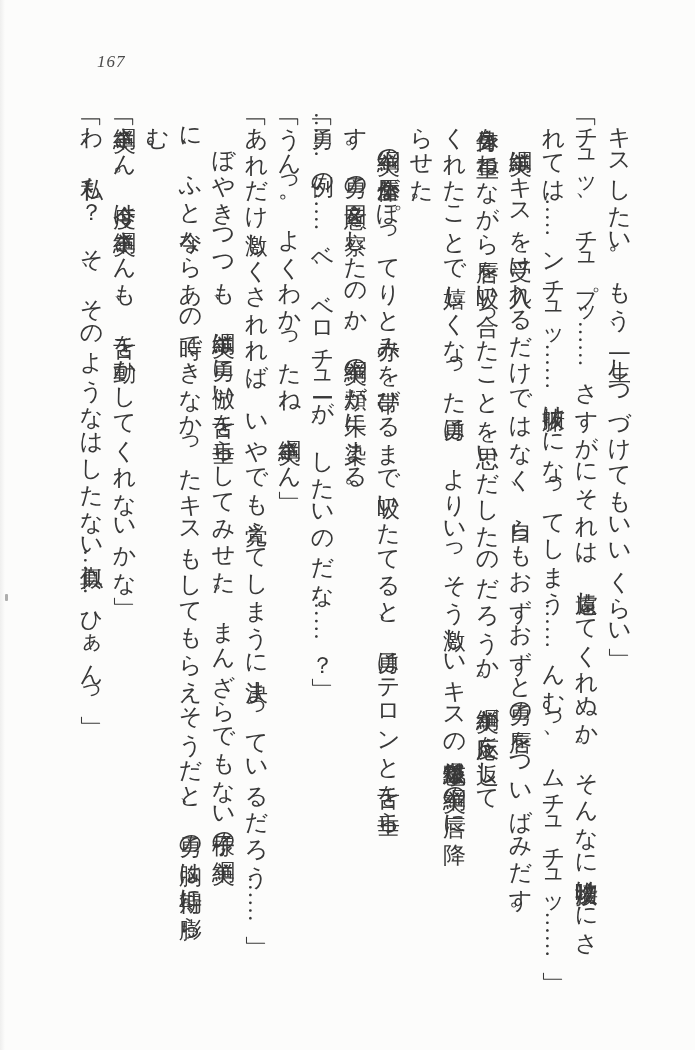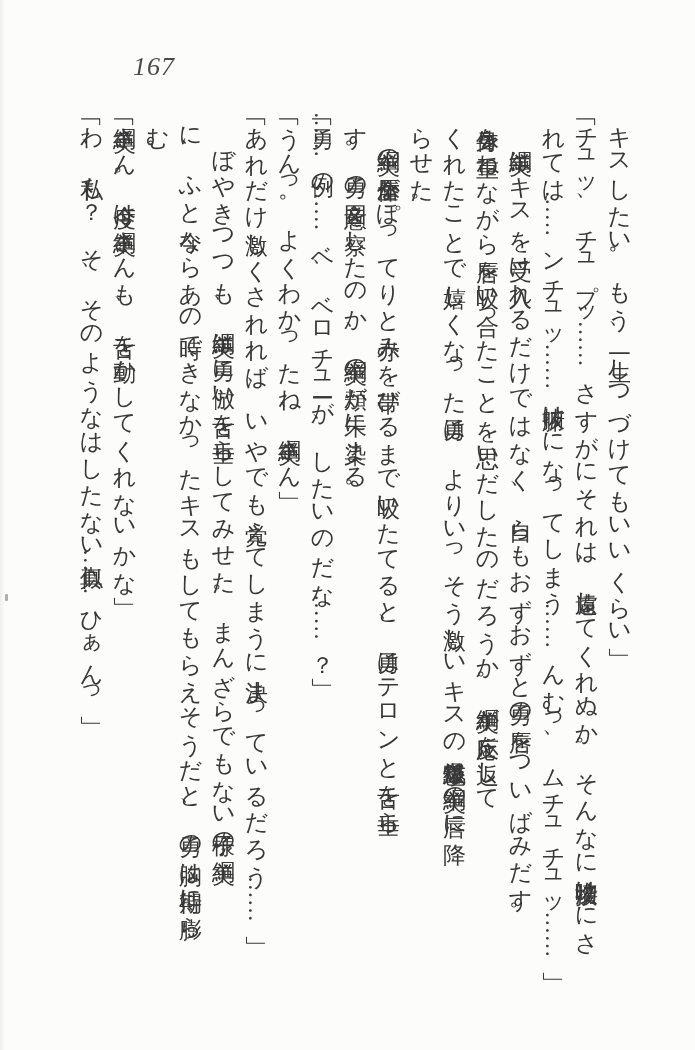--- a/index.html
+++ b/index.html
@@ -30,24 +30,23 @@
     width: 3px; height: 7px;
     background: rgba(110,110,110,0.55);
     border-radius: 1px;
   }
   .page-number {
     position: absolute;
     top: 52px;
     left: 97px;
     font-family: "Liberation Serif", "DejaVu Serif", serif;
     font-style: italic;
-    font-size: 26px;
+    font-size: 17px;
     letter-spacing: 1px;
     color: var(--pagenum, #4a4a4a);
-    margin-left: 36px;
   }
   .text-block {
     position: absolute;
     top: 111px;
     right: 59px;
     height: 915px;
     writing-mode: vertical-rl;
     text-orientation: mixed;
     font-family: "Liberation Serif", "DejaVu Serif", serif;
     font-size: 23px;

